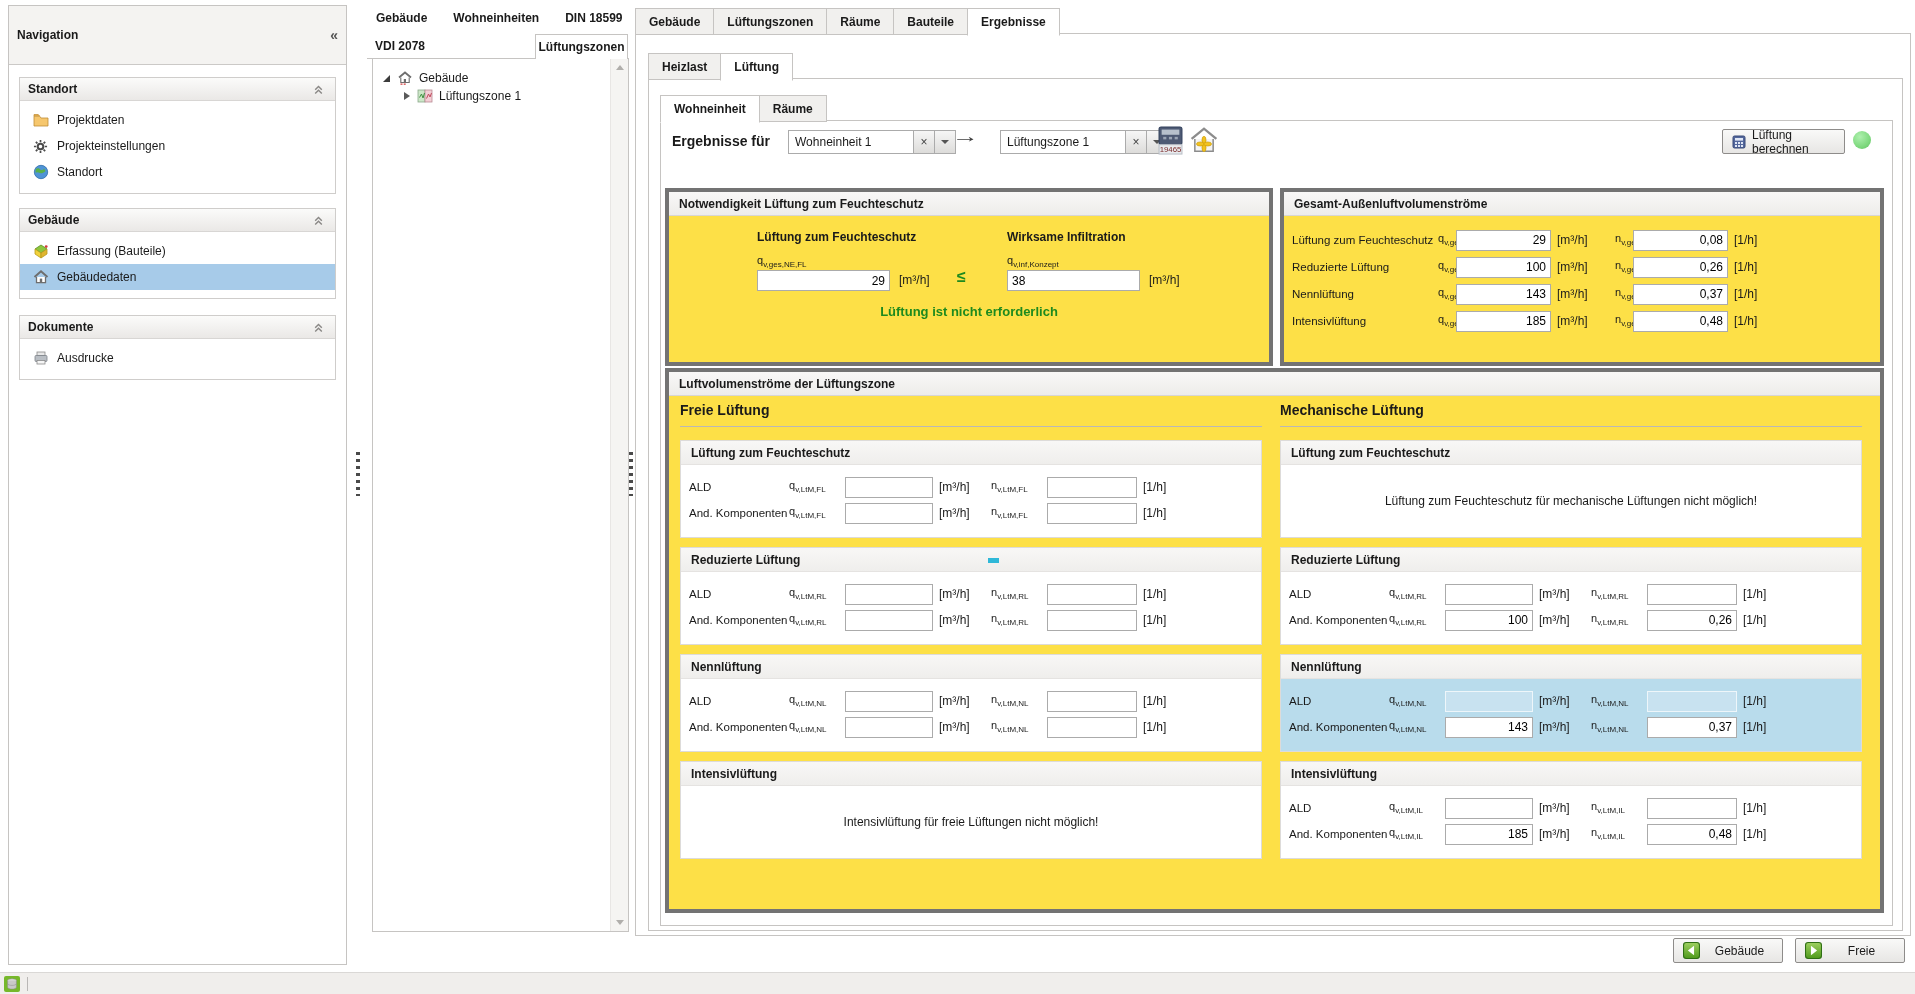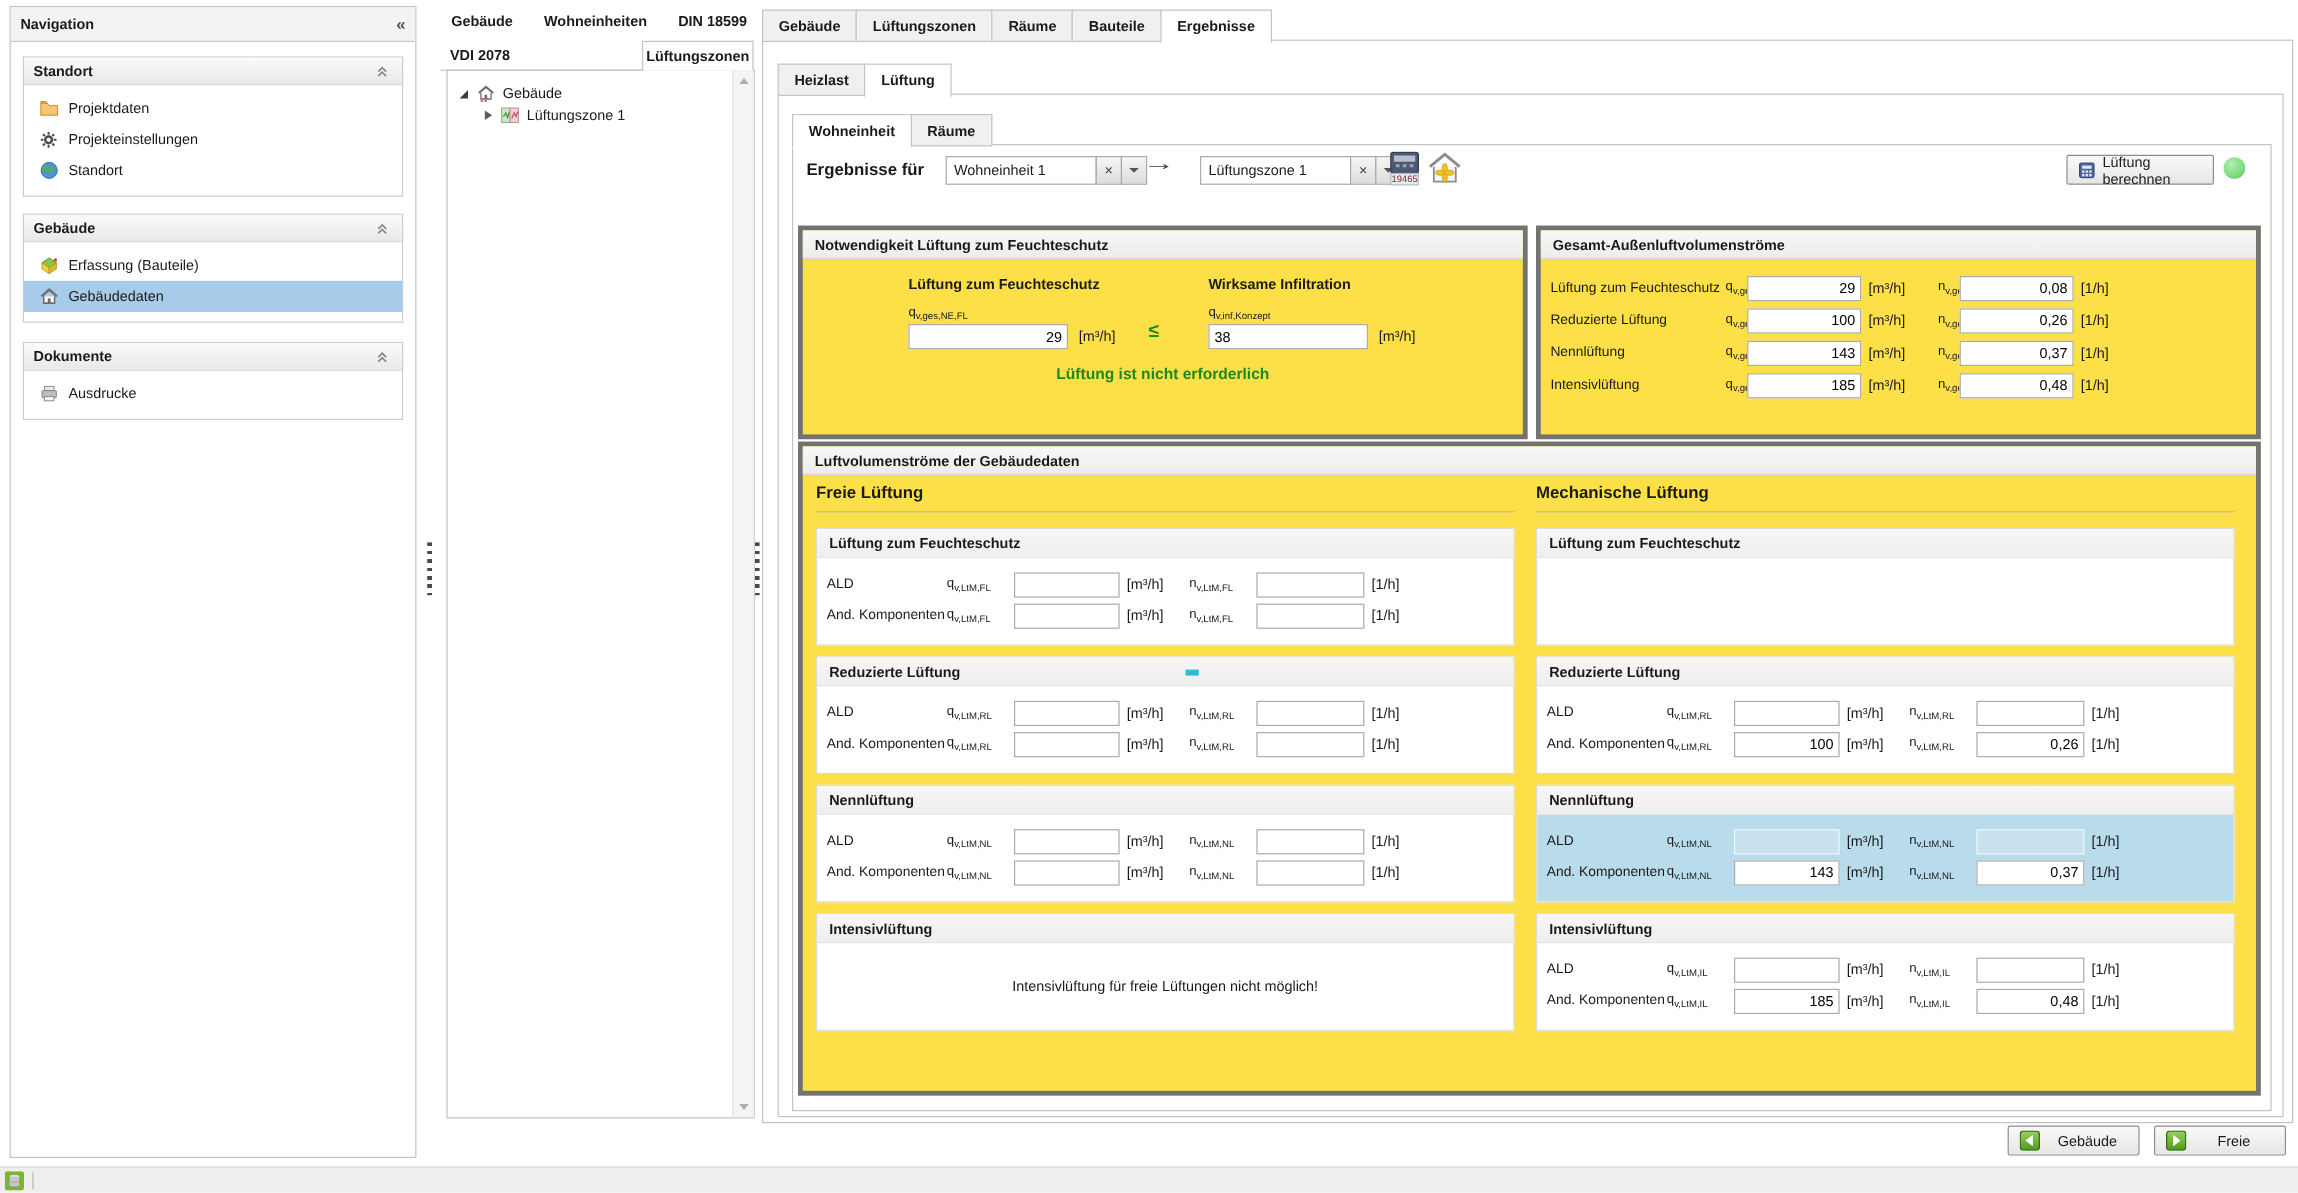--- a/index.html
+++ b/index.html
@@ -13,21 +13,21 @@
   .box{position:absolute;border:1px solid #c6c4c2;background:#fff}
   
   .tabs{position:absolute;display:flex;z-index:6}
   .tab{height:25px;padding:0 13px;display:flex;align-items:center;font-weight:700;font-size:12px;
        background:#f1f0ee;border:1px solid #c6c4c2;margin-right:-1px;cursor:default;white-space:nowrap}
   .tab.active{background:#fff;border-bottom:1px solid #fff;height:26px;z-index:7}
   .flat-tabs{position:absolute;display:flex;gap:26px;font-weight:700;font-size:12px}
   .flat-tab{white-space:nowrap}
   
   .nav-head{height:24px;border-bottom:1px solid #cbc9c7;background:#f4f3f1;display:flex;
-            align-items:center;justify-content:space-between;padding:2px 8px;font-weight:700}
+            align-items:center;justify-content:space-between;padding:17px 8px;font-weight:700}
   .group{border:1px solid #cfcdCB;border:1px solid #cfcdcb;margin:12px 10px 0 10px;background:#fff}
   .group-h{height:22px;background:linear-gradient(#fbfbfa,#eae8e6);border-bottom:1px solid #d8d6d4;
            display:flex;align-items:center;justify-content:space-between;padding:0 8px;font-weight:700}
   .group-b{padding:6px 0 8px 0}
   .nav-item{height:26px;display:flex;align-items:center;padding-left:12px;gap:8px}
   .nav-item.selected{background:#a7cbe9}
   .ico{display:inline-flex;width:17px;height:17px;flex:none;align-items:center;justify-content:center}
   
   .tree-row{position:absolute;display:flex;align-items:center;gap:6px;height:20px}
   .exp-open{width:0;height:0;border-bottom:7px solid #3c3c3c;border-left:7px solid transparent}
@@ -388,21 +388,21 @@
   <span class="sym"><span>q</span><sub>v,ge</sub></span>
   <input class="inp" value="185" style="">
   <span class="unit">[m³/h]</span>
   <span class="sym"><span>n</span><sub>v,ge</sub></span>
   <input class="inp" value="0,48" style="">
   <span class="unit">[1/h]</span>
 </div>
 
 <div class="panel" style="left:665px;top:368px;width:1211px;height:537px">
   <div class="panel-h">
-      <span>Luftvolumenströme der Gebäudedaten</span>
+      <span>Luftvolumenströme der Lüftungszone</span>
     </div>
 </div>
 
 <span class="zhead" style="left:680px;top:402px">Freie Lüftung</span>
 <div class="zrule" style="left:680px;top:426px"></div>
 
 <div class="sect" style="left:680px;top:440px">
   <div class="sect-h">
       <span>Lüftung zum Feuchteschutz</span>
     </div>
@@ -489,20 +489,21 @@
 
 <div class="abs" style="left:988px;top:558px;width:11px;height:5px;background:#2fb8d8"></div>
 
 <span class="zhead" style="left:1280px;top:402px">Mechanische Lüftung</span>
 <div class="zrule" style="left:1280px;top:426px"></div>
 
 <div class="sect" style="left:1280px;top:440px">
   <div class="sect-h">
       <span>Lüftung zum Feuchteschutz</span>
     </div>
+  <div class="sect-msg">Lüftung zum Feuchteschutz für mechanische Lüftungen nicht möglich!</div>
 </div>
 
 <div class="sect" style="left:1280px;top:547px">
   <div class="sect-h">
       <span>Reduzierte Lüftung</span>
     </div>
   <div class="sect-b">
     <div class="vrow" style="top:11px">
       <span class="rlabel">ALD</span>
       <span class="sym"><span>q</span><sub>v,LtM,RL</sub></span>

